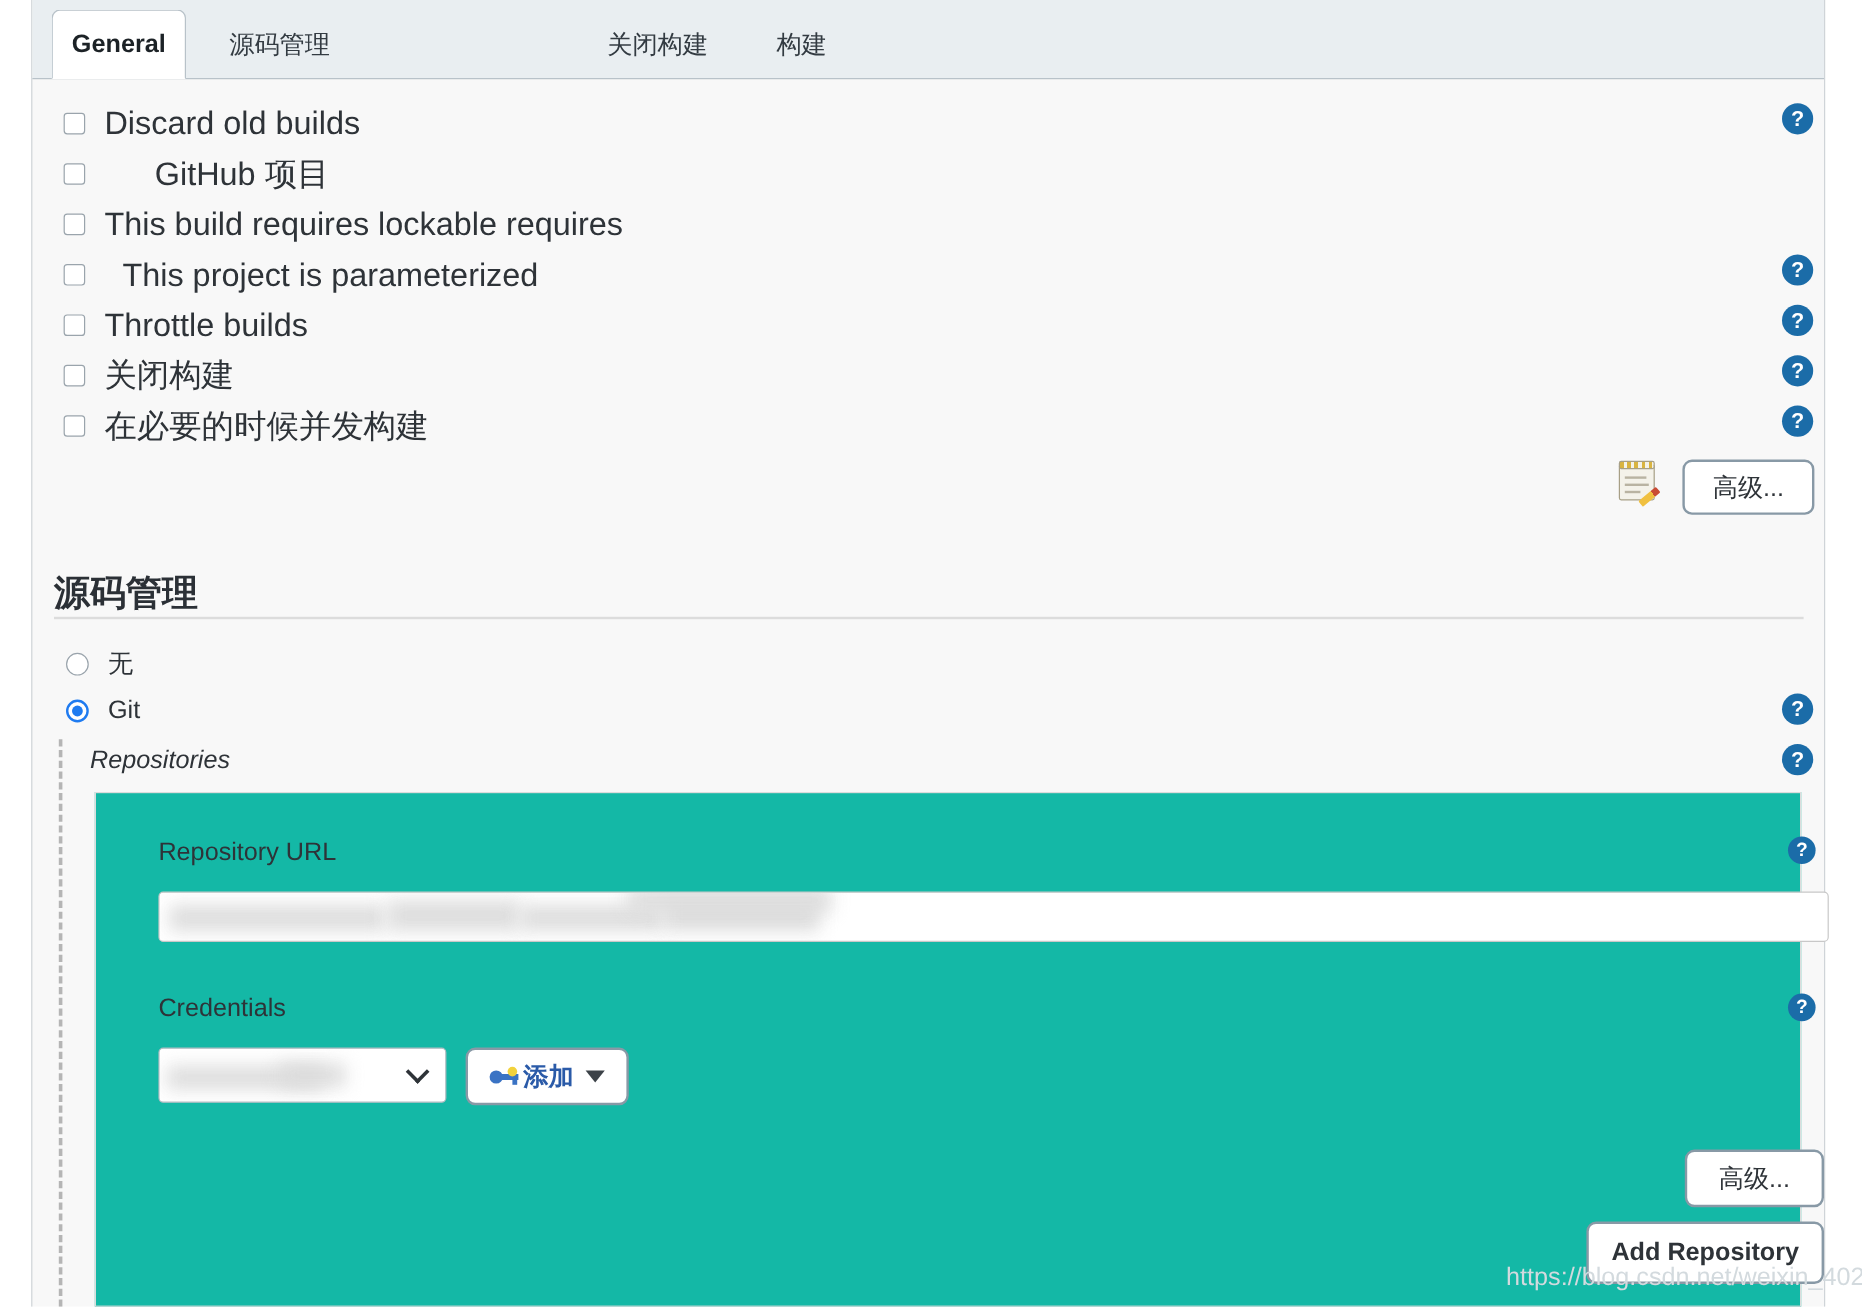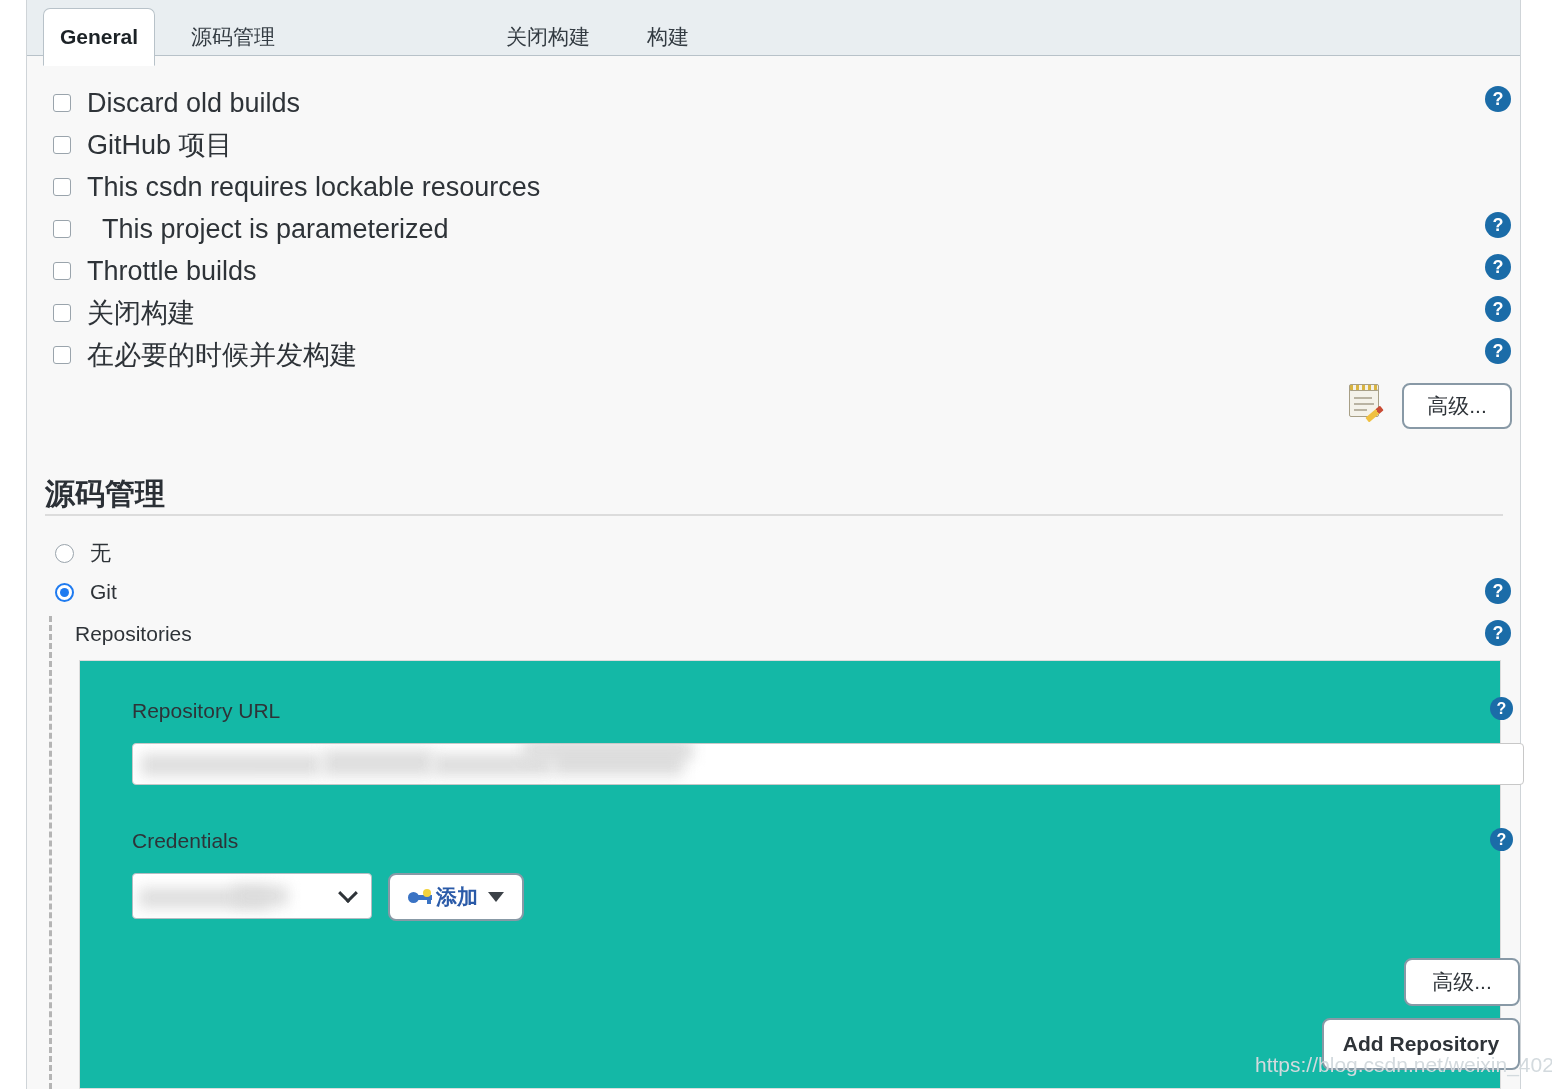--- a/index.html
+++ b/index.html
@@ -25,21 +25,21 @@
     width: 1495px;
     height: 1089px;
     border-left: 1px solid #cfd4d8;
     border-right: 1px solid #cfd4d8;
     background: #f8f8f8;
   }
 
   
   .tabbar {
     position: relative;
-    height: 56px;
+    height: 66px;
     background: #e9eef1;
     border-bottom: 1px solid #b8c2c9;
   }
   .tab {
     position: absolute;
     top: 8px;
     height: 58px;
     display: flex;
     align-items: center;
     justify-content: center;
@@ -209,20 +209,21 @@
 
   .dashed-guide {
     position: absolute;
     border-left: 3px dashed #b5b5b5;
   }
 
   .sub-label {
     position: absolute;
     font-size: 21px;
     color: #2e3338;
+    font-style: italic;
   }
 
   .repo-box {
     position: absolute;
     border: 1px solid #dcdcdc;
     background: #14b8a6;
   }
 
   .field-label {
     position: absolute;
@@ -292,28 +293,28 @@
     </div>
 
     <div class="chk-list">
 
       <div class="chk-row" style="top:16px;position:absolute;width:100%;">
         <span class="cbox"></span>
         <span class="chk-label">Discard old builds</span>
         <span class="help lg" style="left:1458px;top:4px;">?</span>
       </div>
 
-      <div class="chk-row" style="top:58px;position:absolute;width:100%;">
+      <div class="chk-row" style="top:58px;position:absolute;width:100%;gap:42px;">
         <span class="cbox"></span>
         <span class="chk-label">GitHub 项目</span>
       </div>
 
       <div class="chk-row" style="top:100px;position:absolute;width:100%;">
         <span class="cbox"></span>
-        <span class="chk-label">This csdn requires lockable resources</span>
+        <span class="chk-label">This build requires lockable requires</span>
       </div>
 
       <div class="chk-row" style="top:142px;position:absolute;width:100%;gap:15px;">
         <span class="cbox"></span>
         <span class="chk-label">This project is parameterized</span>
         <span class="help lg" style="left:1458px;top:4px;">?</span>
       </div>
 
       <div class="chk-row" style="top:184px;position:absolute;width:100%;">
         <span class="cbox"></span>

